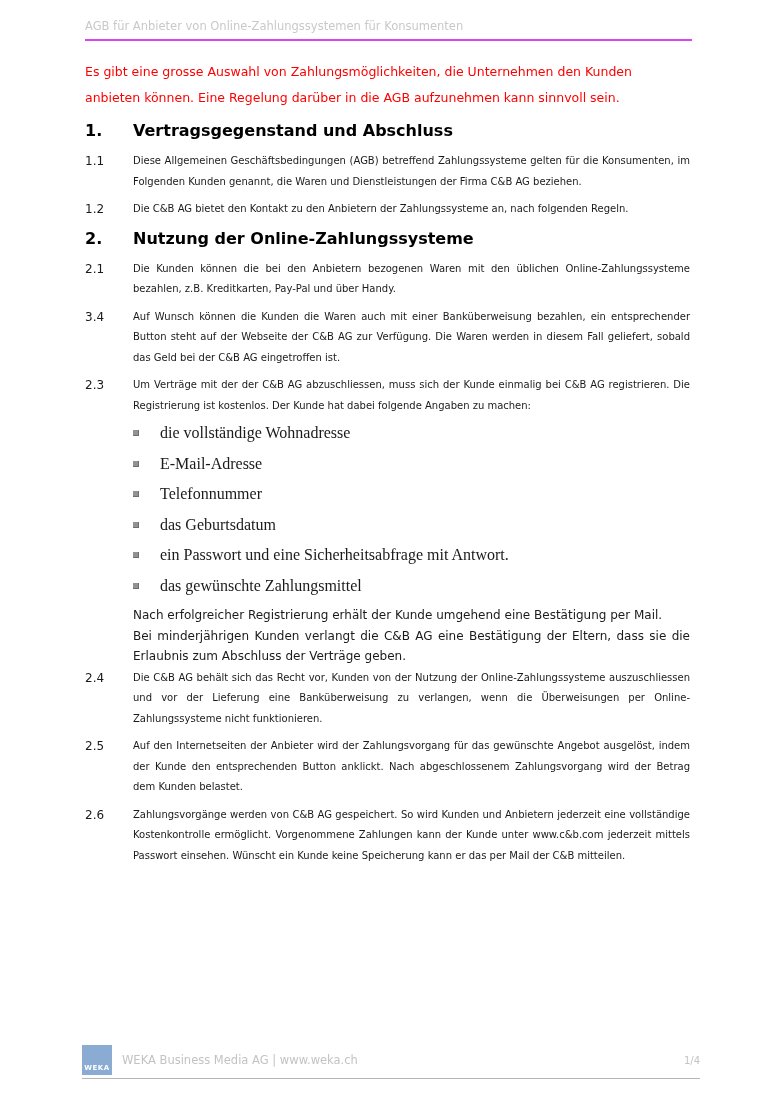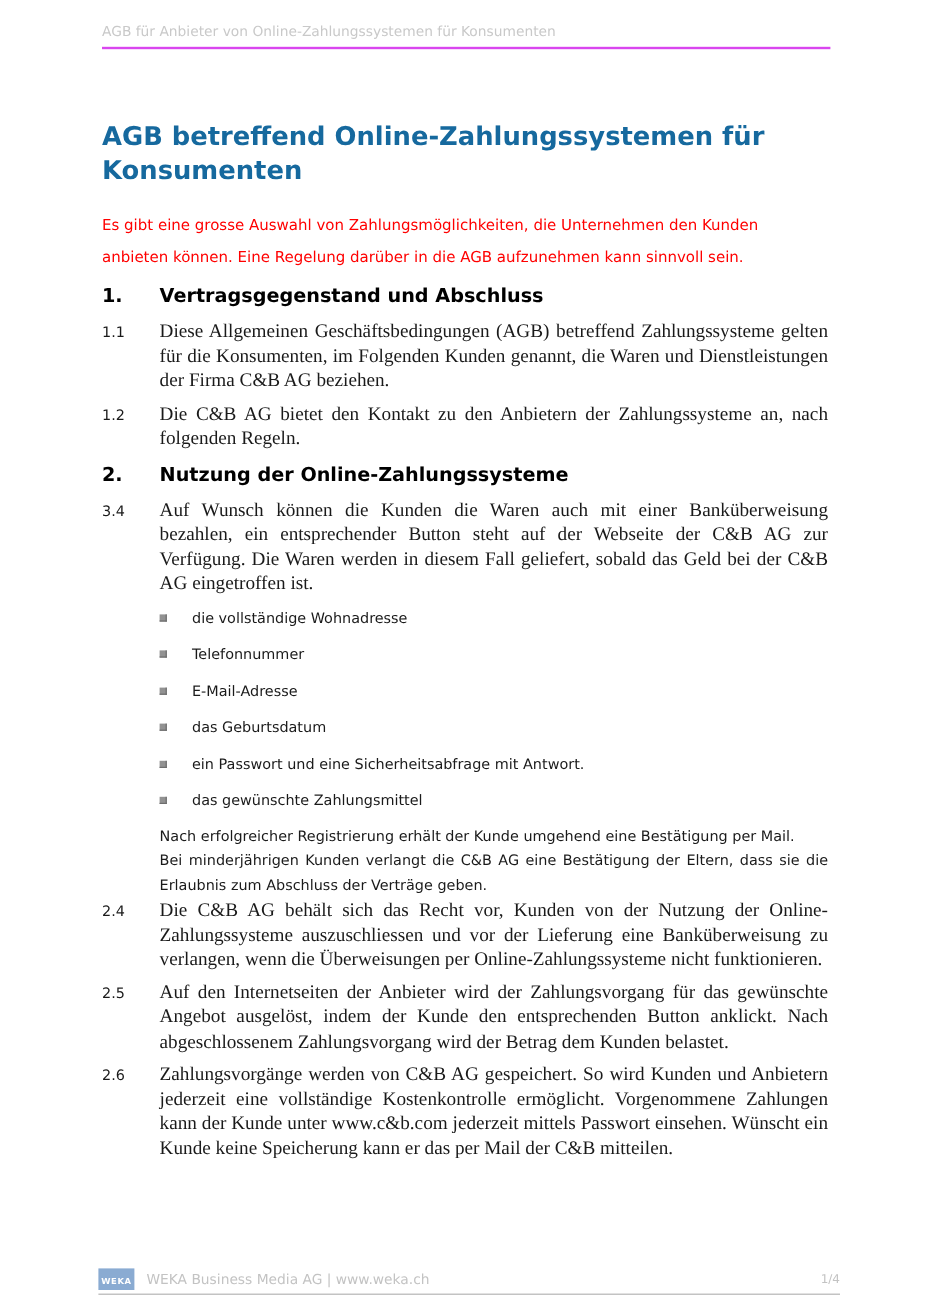--- a/index.html
+++ b/index.html
@@ -52,59 +52,58 @@
     color: #000;
     line-height: 21px;
   }
   .clause {
     display: grid;
     grid-template-columns: 48px 1fr;
     margin-bottom: 7px;
   }
   .clause-num { font-size: 12px; line-height: 20.5px; }
   .clause-text {
-    font-size: 16px;
+    font-size: 10px;
     line-height: 20.5px;
     text-align: justify;
-    font-family: Liberation Serif, serif;
   }
   .bullet-list { margin: 0 0 9px 48px; }
   .bullet-item {
     display: grid;
     grid-template-columns: 27px 1fr;
     margin-top: 10px;
   }
   .bullet-item:first-child { margin-top: 0; }
   .bullet-marker {
     width: 6px; height: 6px;
     margin-top: 7px;
     background: #929292;
     border-right: 1px solid #6e6e6e;
     border-bottom: 1px solid #6e6e6e;
   }
-  .bullet-text { font-size: 12px; line-height: 20.5px; }
+  .bullet-text { font-size: 16px; line-height: 20.5px; font-family: Liberation Serif, serif; }
   .continuation {
     margin: 9px 0 1px 48px;
     font-size: 12px;
     line-height: 20.5px;
     text-align: justify;
   }
   
   .page-footer {
     position: absolute;
     left: 82px;
     right: 72px;
     bottom: 16px;
     display: flex;
     align-items: center;
     padding-bottom: 3px;
     border-bottom: 1px solid #b5b5b5;
   }
   .weka-logo {
-    width: 30px; height: 18px;
+    width: 30px; height: 30px;
     background: #8aabd2;
     display: flex;
     align-items: flex-end;
     justify-content: center;
     padding-bottom: 3px;
   }
   .weka-logo span {
     color: #ffffff;
     font-size: 7px;
     font-weight: bold;
@@ -126,21 +125,20 @@
 <body>
 
 <div class="page">
 
   <header class="page-header">
     <span>AGB für Anbieter von Online-Zahlungssystemen für Konsumenten</span>
   </header>
 
   <main class="content">
 
-    <h1 class="doc-title">AGB betreffend Online-Zahlungssystemen für Konsumenten</h1>
 
     <p class="intro">Es gibt eine grosse Auswahl von Zahlungsmöglichkeiten, die Unternehmen den Kunden anbieten können. Eine Regelung darüber in die AGB aufzunehmen kann sinnvoll sein.</p>
 
     <section>
       <div class="sec-heading sec-heading-spacer">
         <span class="sec-num">1.</span>
         <h2 class="sec-title">Vertragsgegenstand und Abschluss</h2>
       </div>
 
       <div class="clause">
@@ -153,39 +151,47 @@
         <p class="clause-text">Die C&amp;B AG bietet den Kontakt zu den Anbietern der Zahlungssysteme an, nach folgenden Regeln.</p>
       </div>
     </section>
 
     <section>
       <div class="sec-heading">
         <span class="sec-num">2.</span>
         <h2 class="sec-title">Nutzung der Online-Zahlungssysteme</h2>
       </div>
 
+      <div class="clause">
+        <span class="clause-num">2.1</span>
+        <p class="clause-text">Die Kunden können die bei den Anbietern bezogenen Waren mit den üblichen Online-Zahlungssysteme bezahlen, z.B. Kreditkarten, Pay-Pal und über Handy.</p>
+      </div>
 
       <div class="clause">
         <span class="clause-num">3.4</span>
         <p class="clause-text">Auf Wunsch können die Kunden die Waren auch mit einer Banküberweisung bezahlen, ein entsprechender Button steht auf der Webseite der C&amp;B AG zur Verfügung. Die Waren werden in diesem Fall geliefert, sobald das Geld bei der C&amp;B AG eingetroffen ist.</p>
       </div>
 
+      <div class="clause">
+        <span class="clause-num">2.3</span>
+        <p class="clause-text">Um Verträge mit der der C&amp;B AG abzuschliessen, muss sich der Kunde einmalig bei C&amp;B AG registrieren. Die Registrierung ist kostenlos. Der Kunde hat dabei folgende Angaben zu machen:</p>
+      </div>
 
       <div class="bullet-list">
         <div class="bullet-item">
           <span class="bullet-marker"></span>
           <span class="bullet-text">die vollständige Wohnadresse</span>
         </div>
         <div class="bullet-item">
           <span class="bullet-marker"></span>
+          <span class="bullet-text">E-Mail-Adresse</span>
+        </div>
+        <div class="bullet-item">
+          <span class="bullet-marker"></span>
           <span class="bullet-text">Telefonnummer</span>
-        </div>
-        <div class="bullet-item">
-          <span class="bullet-marker"></span>
-          <span class="bullet-text">E-Mail-Adresse</span>
         </div>
         <div class="bullet-item">
           <span class="bullet-marker"></span>
           <span class="bullet-text">das Geburtsdatum</span>
         </div>
         <div class="bullet-item">
           <span class="bullet-marker"></span>
           <span class="bullet-text">ein Passwort und eine Sicherheitsabfrage mit Antwort.</span>
         </div>
         <div class="bullet-item">

